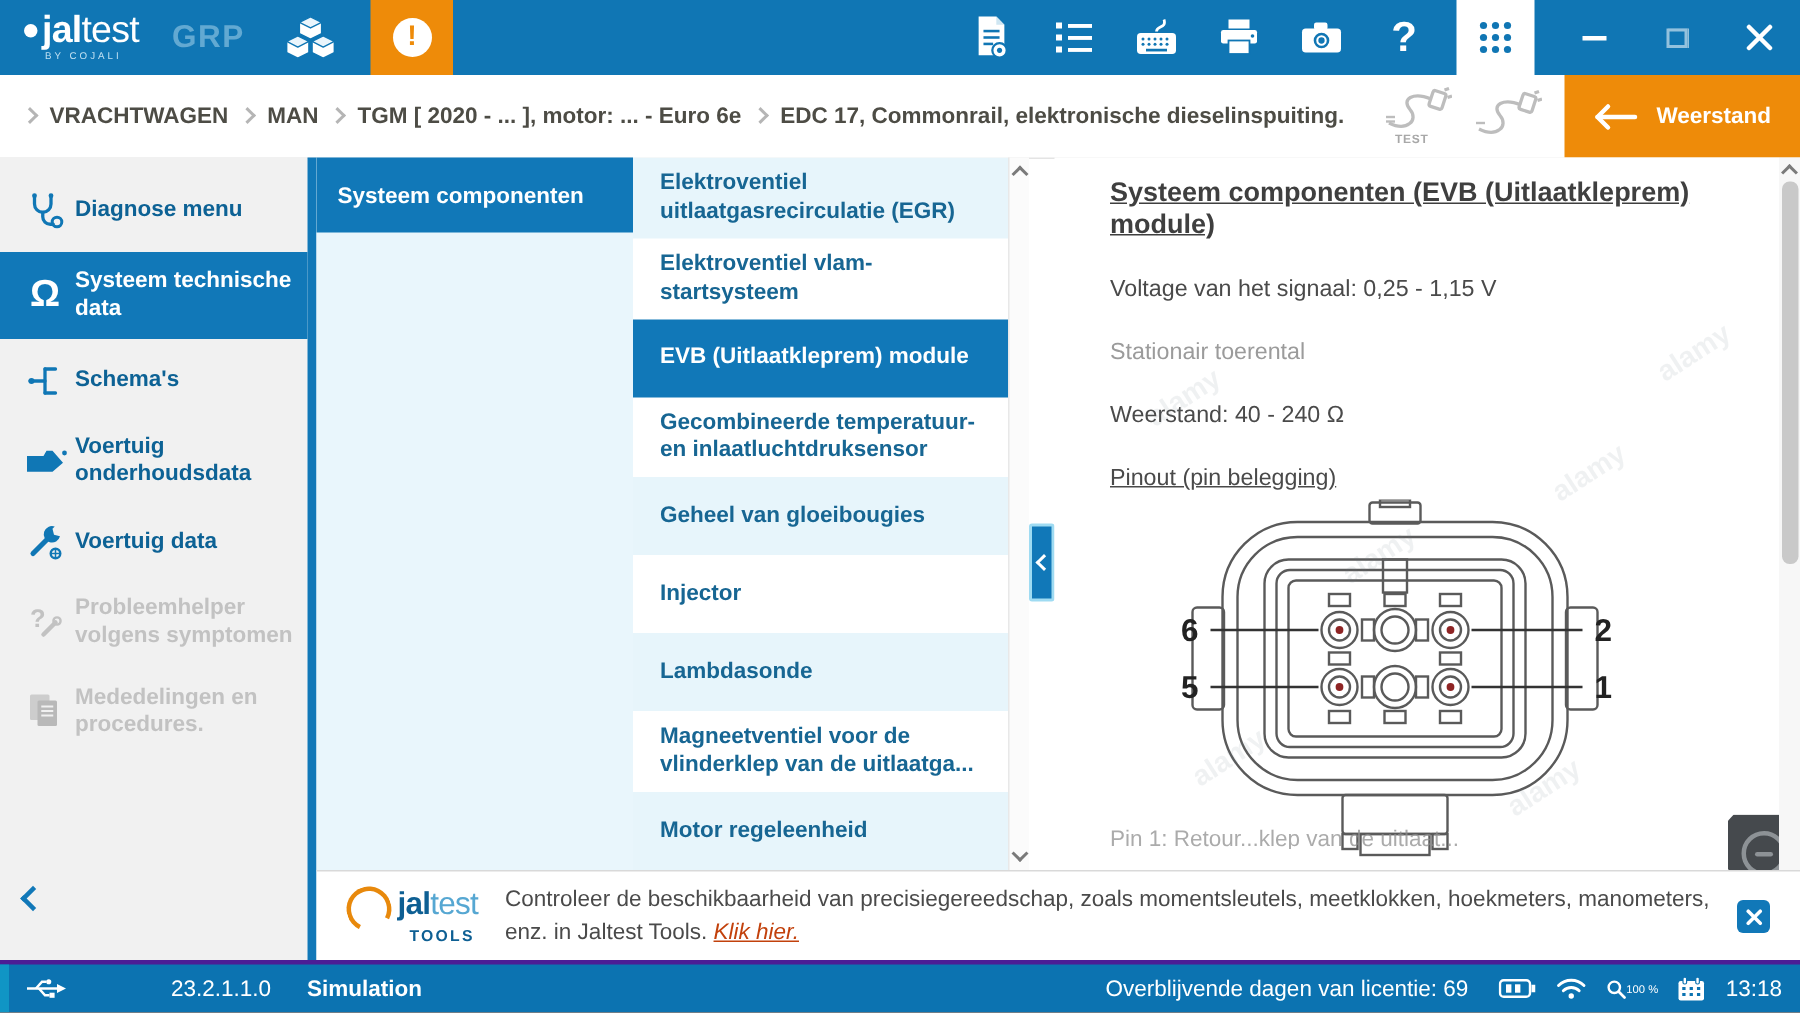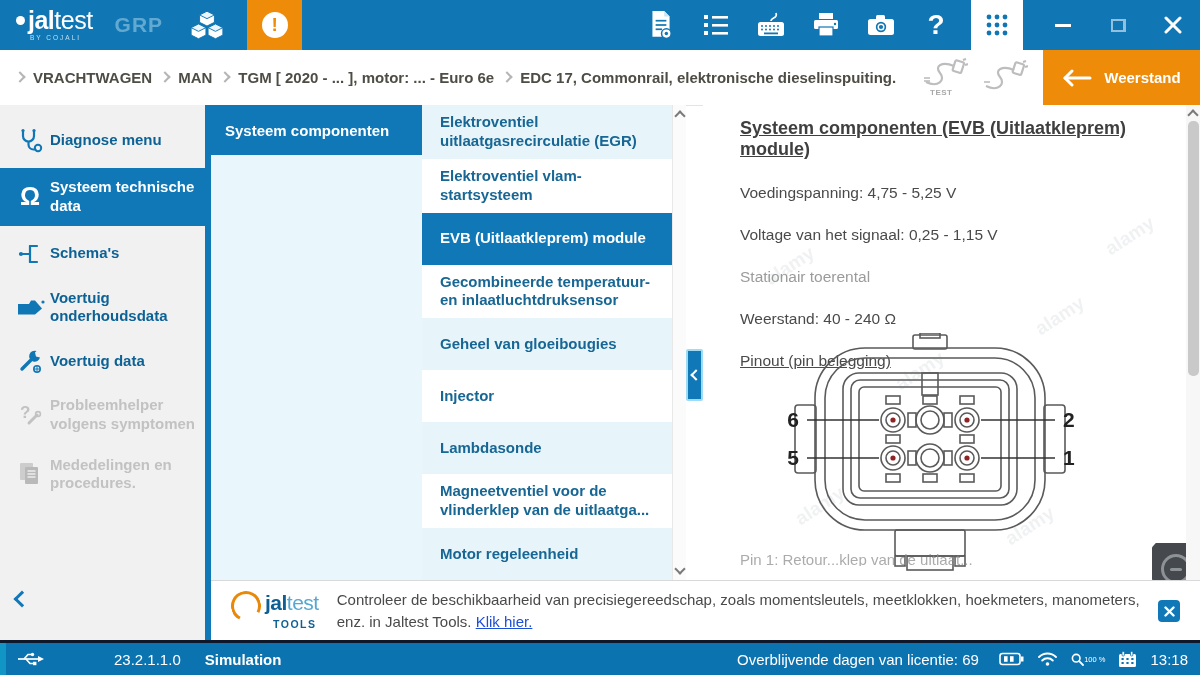--- a/index.html
+++ b/index.html
@@ -87,25 +87,25 @@
   .notif{position:absolute;left:211px;top:580px;width:989px;height:60px;background:#fff;border-top:1px solid #d9d9d9;
          box-sizing:border-box;display:flex;align-items:center;}
   .nt-logo{margin-left:20px;flex:0 0 auto;}
   .nt-row{display:flex;align-items:baseline;}
   .nt-circ{width:24px;height:24px;border:3.5px solid #e8890c;border-radius:50%;align-self:center;margin-right:4px;transform:rotate(-18deg);
            border-bottom-color:transparent;}
   .nt-b1{font-size:21px;font-weight:bold;color:#0e5f93;letter-spacing:-0.5px;}
   .nt-b2{font-size:21px;font-weight:300;color:#56a7d2;letter-spacing:-0.5px;}
   .nt-sub{font-size:10.5px;font-weight:bold;color:#0e5f93;letter-spacing:1.5px;margin:-3px 0 0 42px;}
   .nt-msg{margin-left:18px;width:828px;font-size:15px;color:#4a4a4a;line-height:1.45;}
-  .nt-link{color:#1d4ed8;text-decoration:underline;cursor:pointer;}
+  .nt-link{color:#c2410c;text-decoration:underline;cursor:pointer;font-style:italic;}
   .nt-close{position:absolute;right:20px;top:19px;width:22px;height:22px;background:#1178b8;border-radius:4px;
             display:flex;align-items:center;justify-content:center;cursor:pointer;}
   
-  .statusbar{position:absolute;left:0;top:640px;width:1200px;height:35px;background:#0c73b1;border-top:3px solid #0f172a;
+  .statusbar{position:absolute;left:0;top:640px;width:1200px;height:35px;background:#0c73b1;border-top:3px solid #4c1d95;
              box-sizing:border-box;display:flex;align-items:center;color:#fff;}
   .teal-edge{position:absolute;left:0;top:0;width:6px;height:32px;background:#1095c5;}
   .st-version{margin-left:70px;font-size:15px;}
   .st-mode{margin-left:24px;font-size:15px;font-weight:bold;}
   .st-license{position:absolute;left:737px;font-size:15px;}
   .st-right{position:absolute;right:12px;top:0;height:32px;display:flex;align-items:center;gap:13px;}
   .st-zoom{display:flex;flex-direction:row;align-items:center;line-height:1;}
   .st-zoom .z{font-size:7.5px;margin-top:1px;}
   .st-time{font-size:15px;}
   .usb{margin-left:16px;display:flex;align-items:center;}
@@ -418,21 +418,20 @@
     <div class="scroll-arrow" style="bottom:7px;">
         <div class="chev-down"></div>
       </div>
   </div>
   <div class="collapse-tab">
       <div class="c"></div>
     </div>
 
   <div class="detail">
     <div class="d-title">Systeem componenten (EVB (Uitlaatkleprem) module)</div>
-    <div class="d-spec">Voedingspanning: 4,75 - 5,25 V</div>
     <div class="d-spec">Voltage van het signaal: 0,25 - 1,15 V</div>
     <div class="d-spec muted">Stationair toerental</div>
     <div class="d-spec">Weerstand: 40 - 240 Ω</div>
     <div class="d-link">Pinout (pin belegging)</div>
 
     <svg class="pin-svg" width="480" height="248" viewBox="0 0 480 248">
       <g stroke="#5a5a5a" stroke-width="1.6" fill="none">
         <rect x="112" y="15" width="230" height="182" rx="50"></rect>
         <rect x="122" y="25" width="210" height="162" rx="40"></rect>
         <rect x="140" y="40" width="174" height="132" rx="16"></rect>

